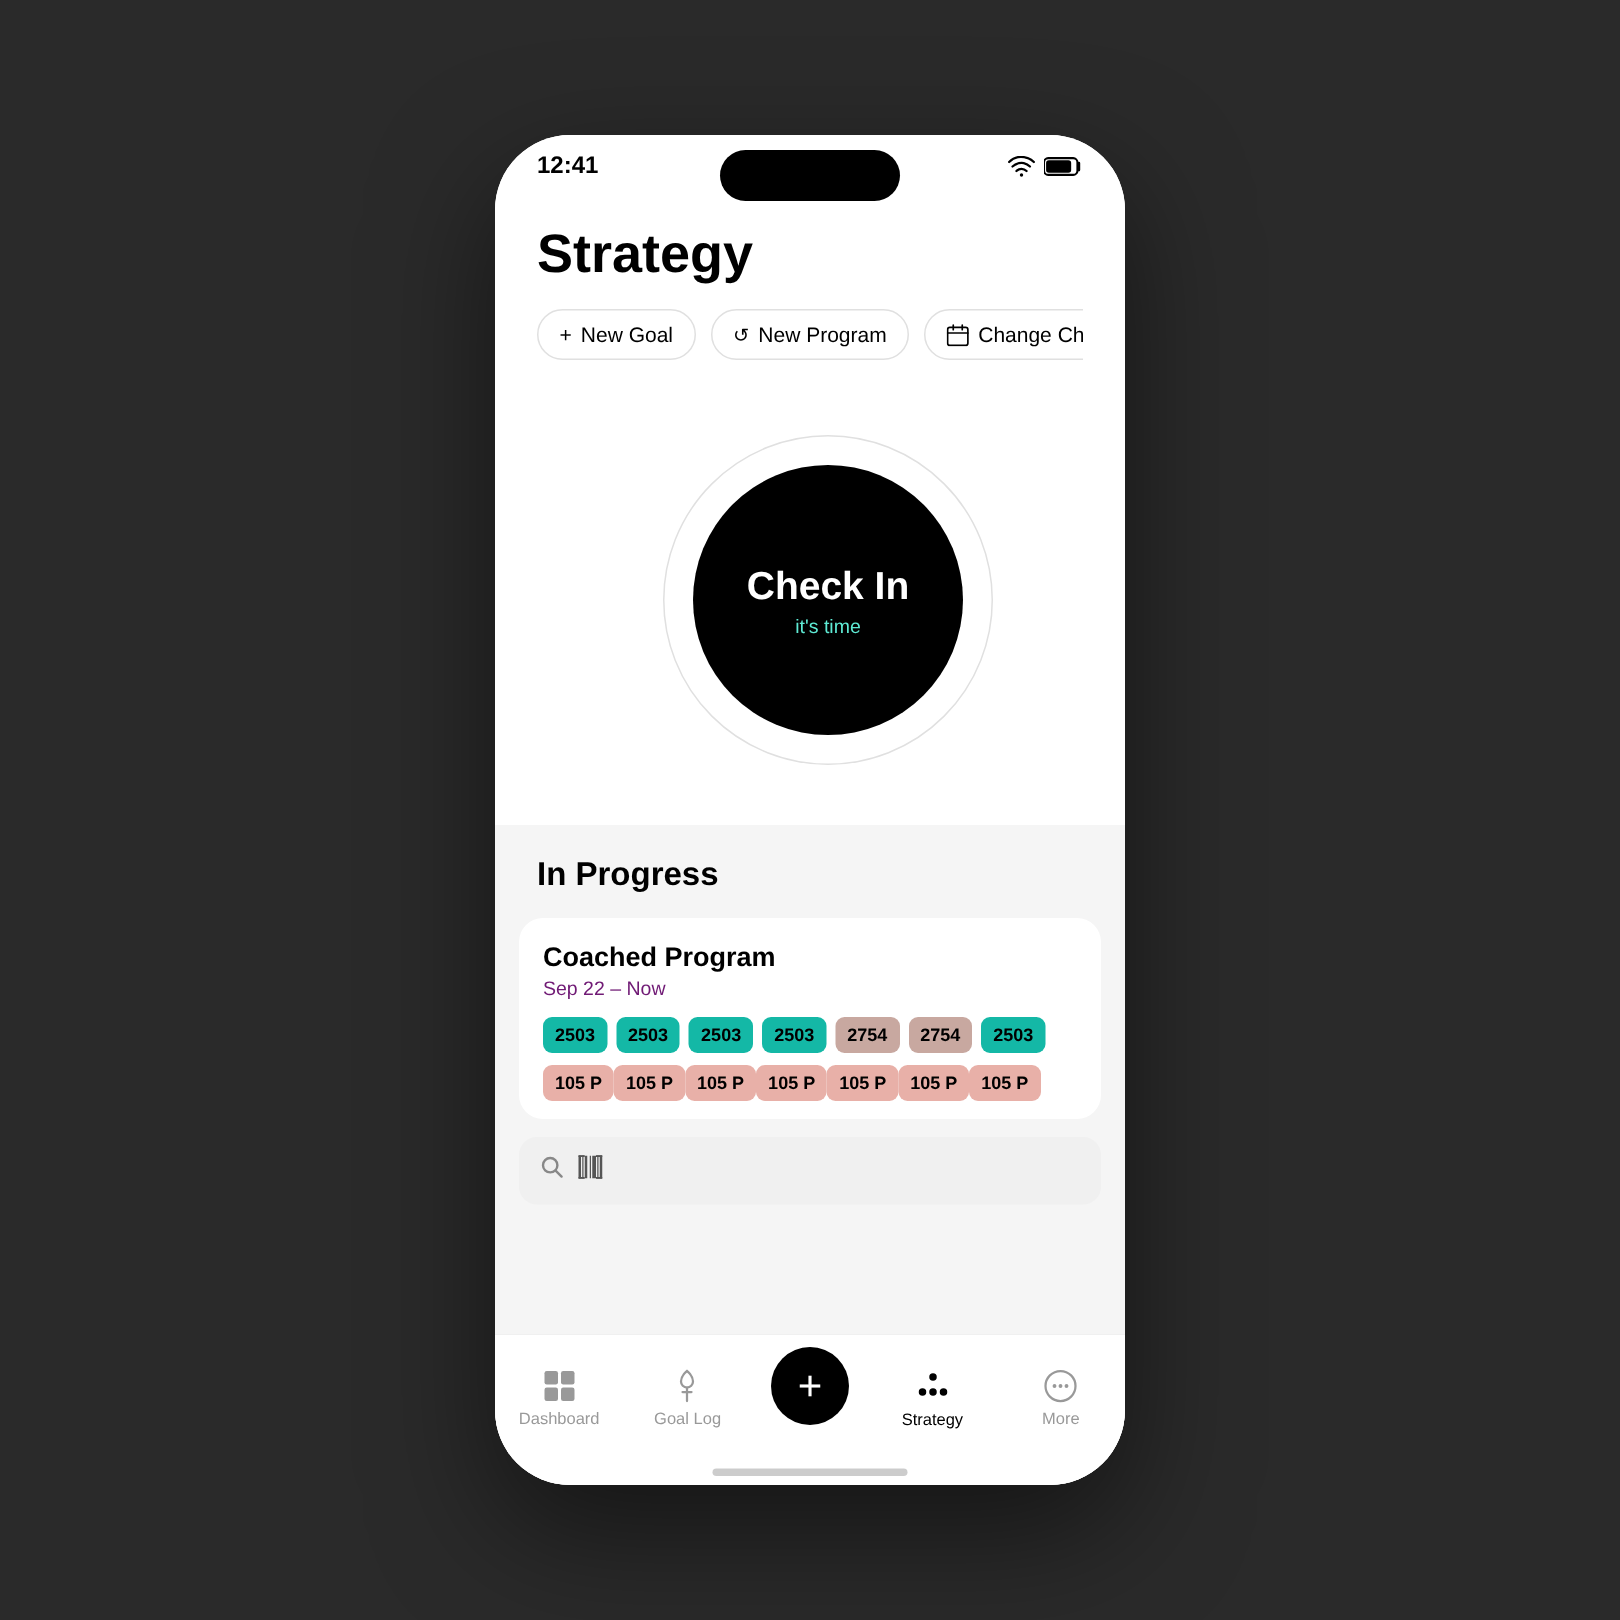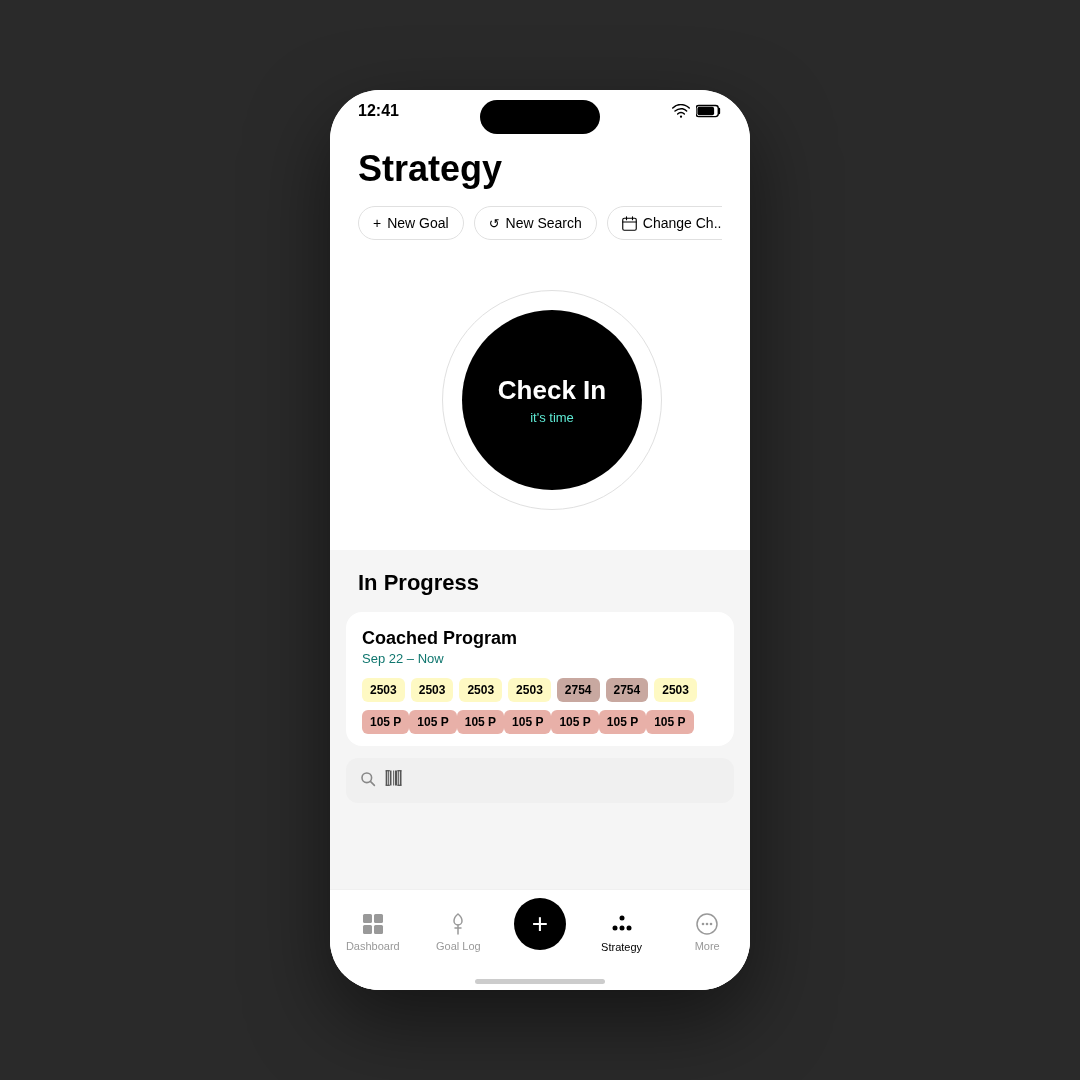--- a/index.html
+++ b/index.html
@@ -141,33 +141,33 @@
       border-radius: 16px;
       padding: 16px 16px 12px;
     }
     .program-name {
       font-size: 18px;
       font-weight: 600;
       color: #000;
     }
     .program-date {
       font-size: 13px;
-      color: #0f766e;
+      color: #701a75;
       margin-top: 2px;
       margin-bottom: 12px;
     }
     .calorie-tags {
       display: flex;
       gap: 6px;
       flex-wrap: nowrap;
       margin-bottom: 8px;
       overflow: hidden;
     }
     .calorie-tag {
-      background: #fef9c3;
+      background: #14b8a6;
       color: #000;
       font-size: 12px;
       font-weight: 600;
       padding: 5px 8px;
       border-radius: 6px;
     }
     .calorie-tag.highlight {
       background: #c8a8a0;
     }
     .protein-tags {
@@ -294,21 +294,21 @@
   <div class="screen-content">
     <div class="top-section">
       <h1 class="page-title">Strategy</h1>
       <div class="action-buttons">
         <button class="action-btn">
           <span>+</span>
           <span>New Goal</span>
         </button>
         <button class="action-btn">
           <span style="font-size:13px;">↺</span>
-          <span>New Search</span>
+          <span>New Program</span>
         </button>
         <button class="action-btn">
           <svg width="15" height="15" viewBox="0 0 20 20" fill="none">
             <rect x="1" y="3" width="18" height="16" rx="2" stroke="#000" stroke-width="1.5" fill="none"></rect>
             <path d="M6 1v4M14 1v4M1 8h18" stroke="#000" stroke-width="1.5" stroke-linecap="round"></path>
           </svg>
           <span>Change Ch...</span>
         </button>
       </div>
     </div>

